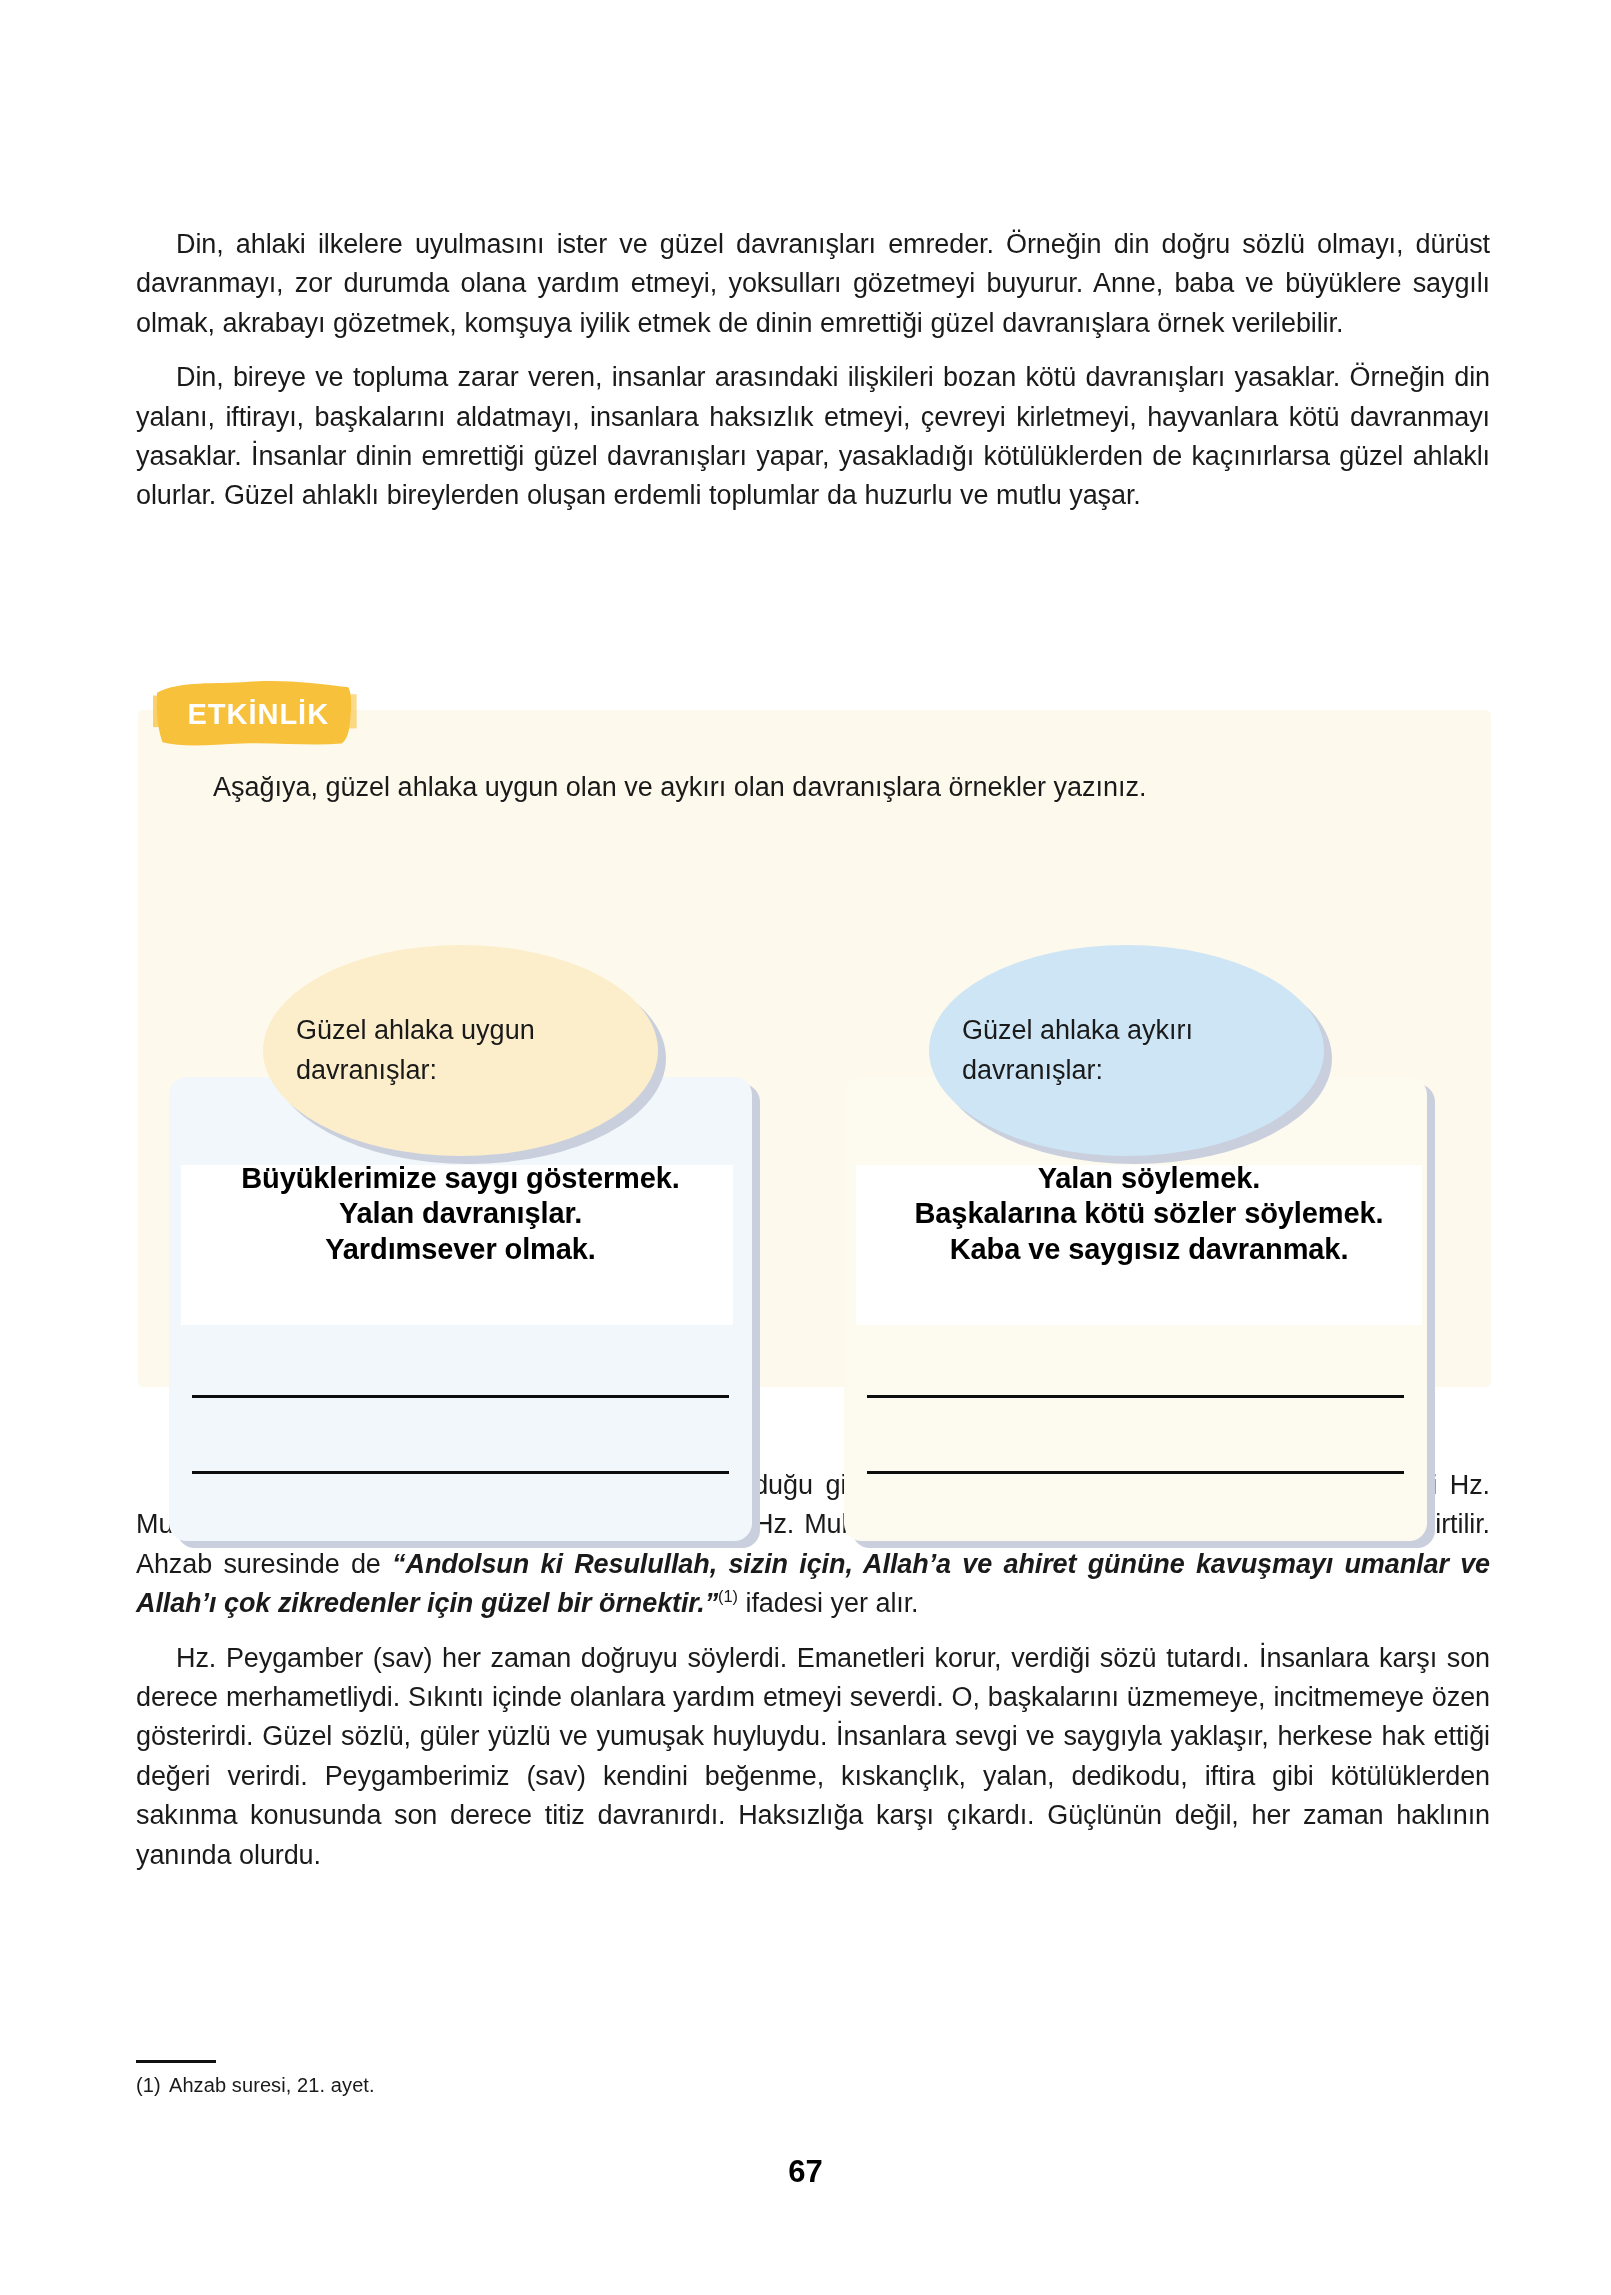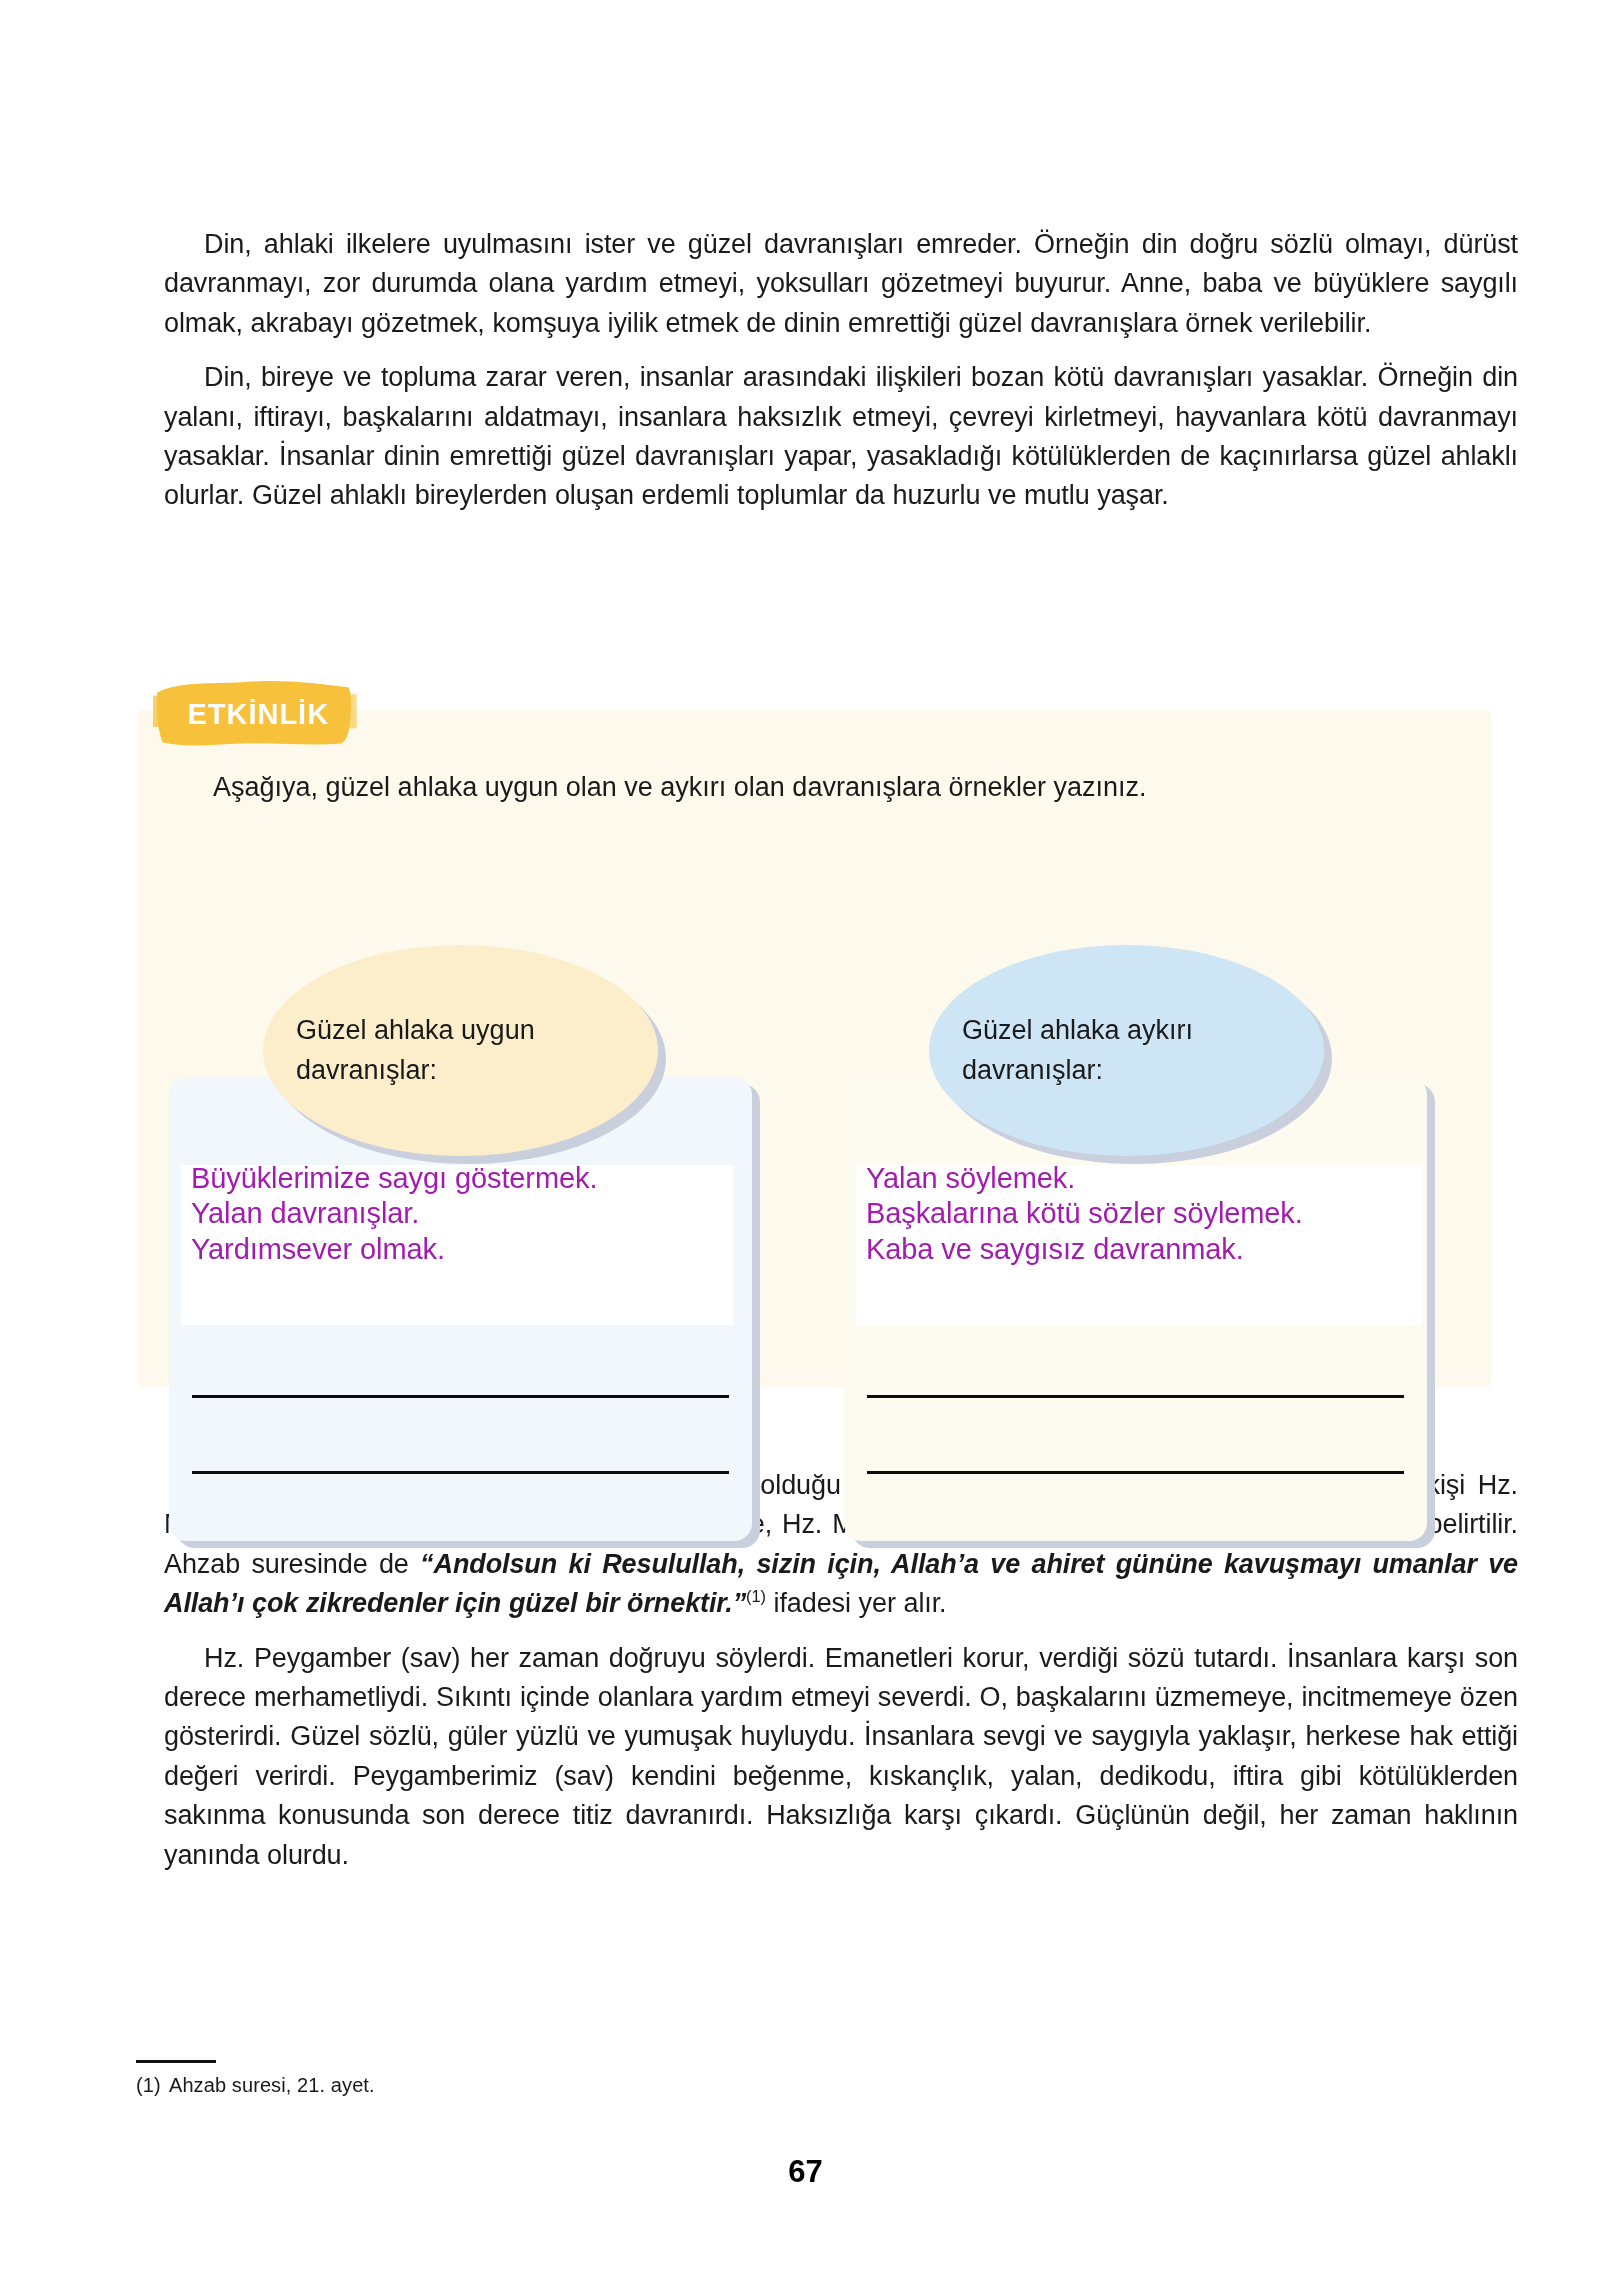--- a/index.html
+++ b/index.html
@@ -23,21 +23,20 @@
     height: 2295px;
     background: #ffffff;
   }
 
   
   .content {
     position: absolute;
     left: 136px;
     top: 225px;
     width: 1354px;
-    margin-left: 28px;
   }
 
   p.body {
     margin: 0 0 15px 0;
     font-size: 27px;
     line-height: 1.46;
     text-align: justify;
     text-justify: inter-word;
     letter-spacing: -0.1px;
     word-spacing: 0.3px;
@@ -175,25 +174,26 @@
   }
   .writing-right {
     left: 718px;
     top: 490px;
     width: 566px;
     height: 160px;
   }
   .answers {
     position: absolute;
     z-index: 4;
-    color: #a21caf;
+    color: #000000;
     font-size: 29px;
-    font-weight: normal;
+    font-weight: bold;
     line-height: 1.22;
     letter-spacing: -0.1px;
+    text-align: center;
   }
   .answers-left  { left: 53px;  top: 486px; width: 539px; }
   .answers-right { left: 728px; top: 486px; width: 566px; }
 
   
   .bubble {
     position: absolute;
     width: 395px;
     height: 211px;
     border-radius: 50%;

